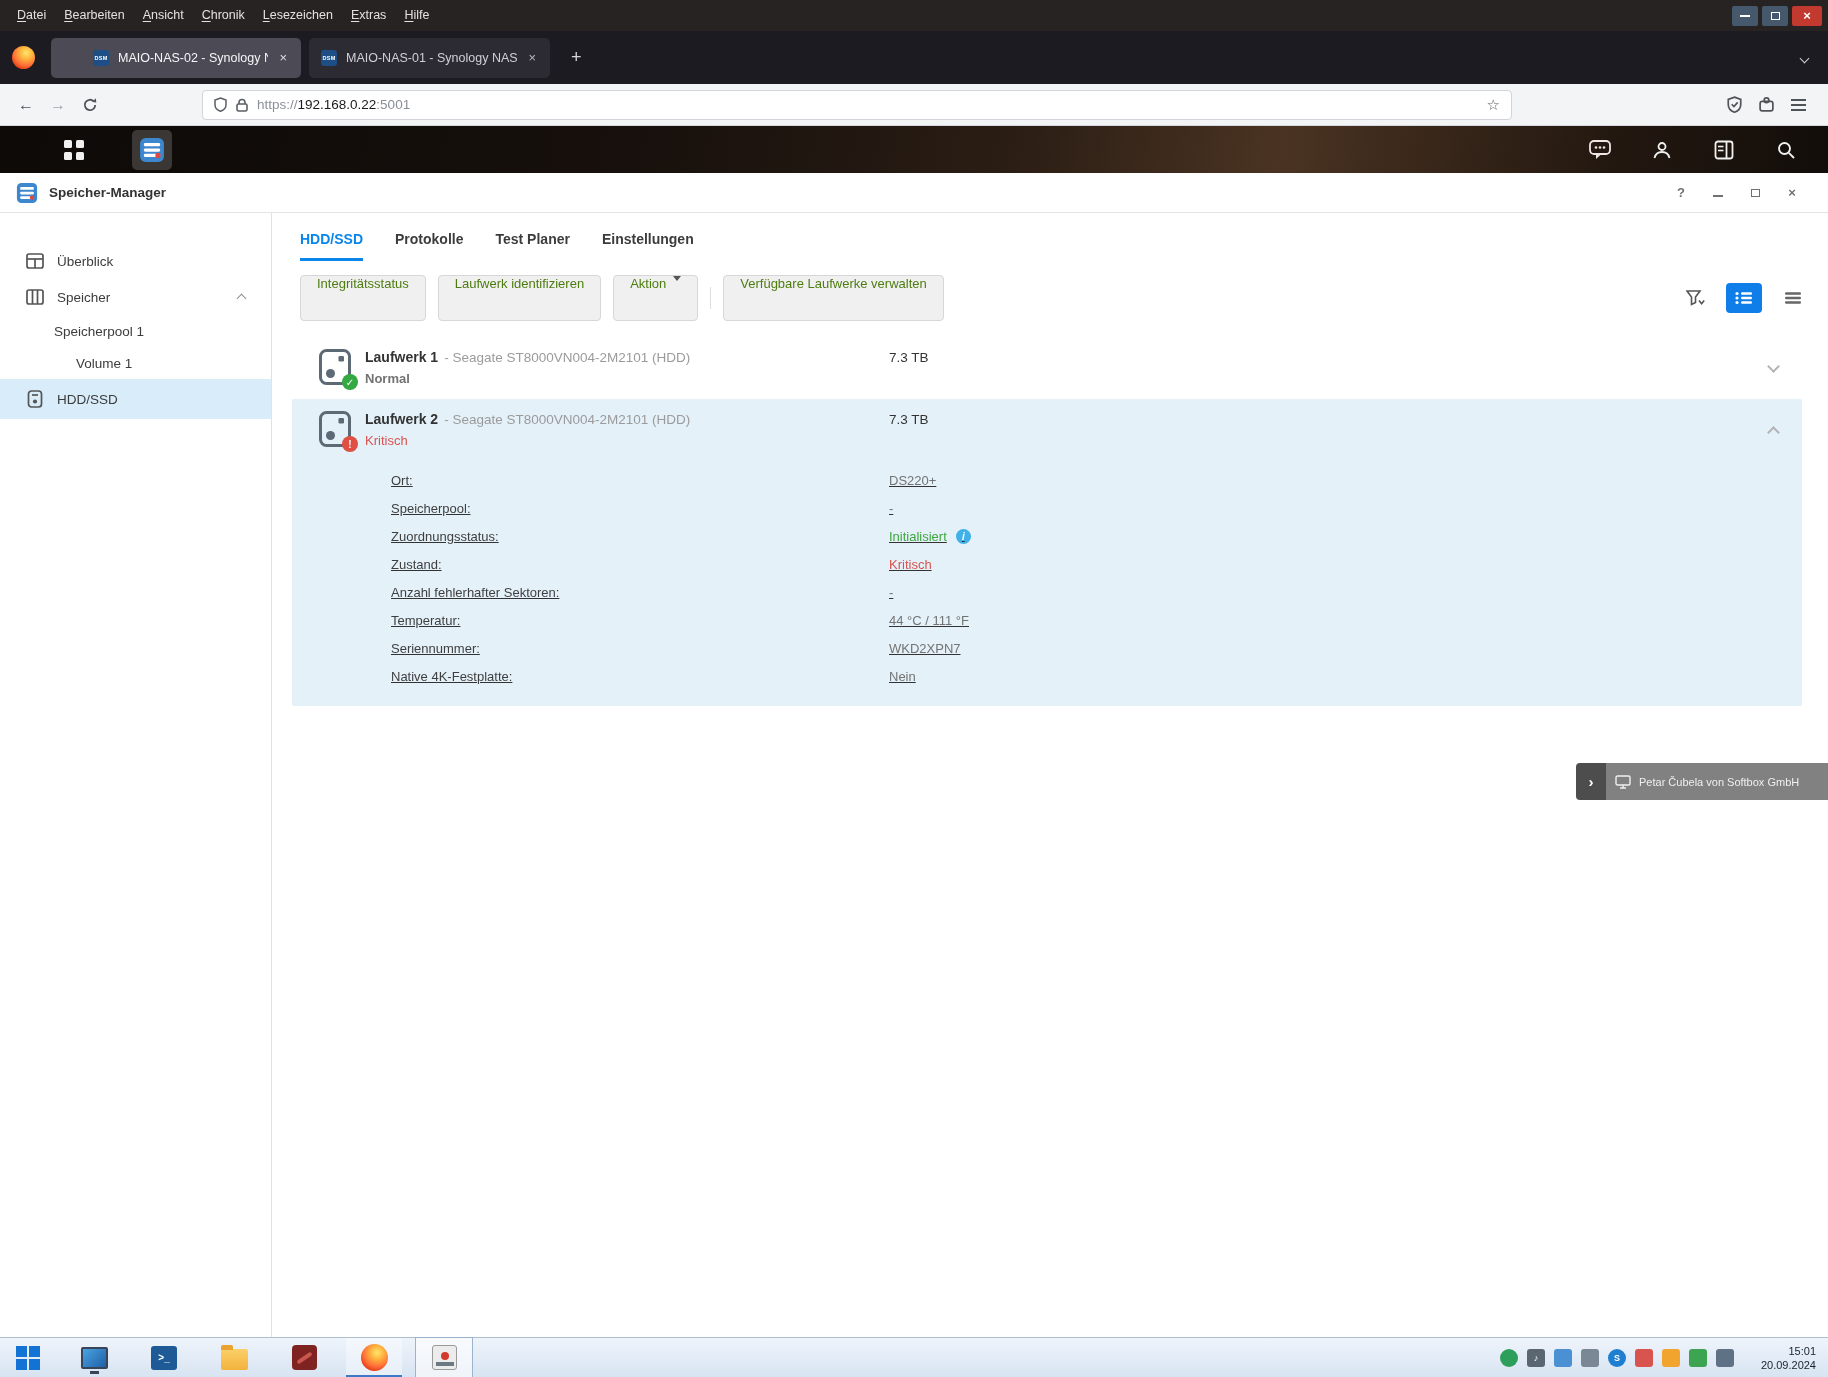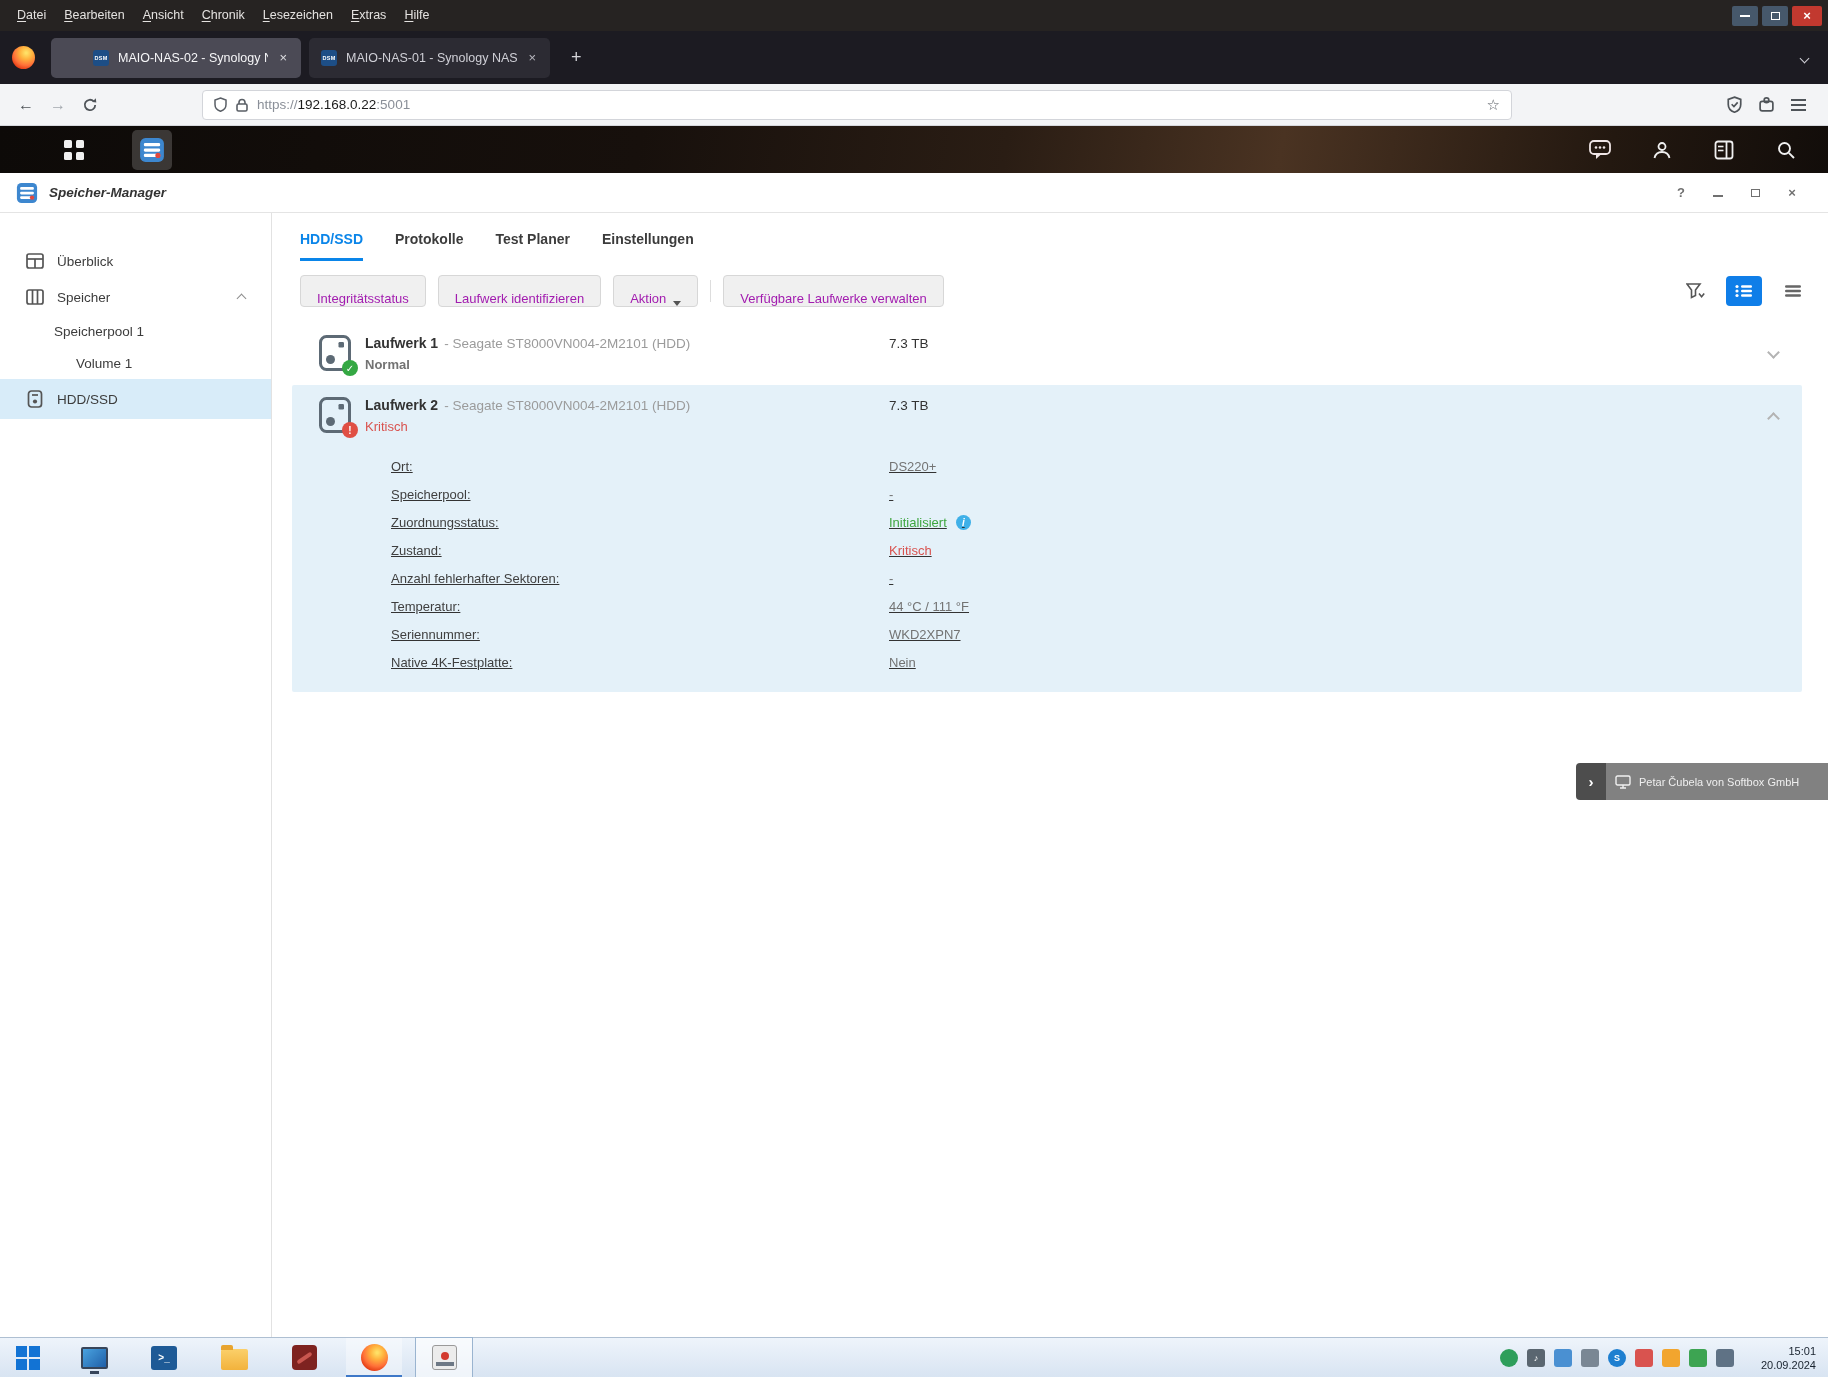--- a/index.html
+++ b/index.html
@@ -64,41 +64,41 @@
   .top-btn { width:36px; height:36px; display:flex; align-items:center; justify-content:center; border-radius:4px; }
   .app-tile { width:40px; height:40px; margin-left:40px; background:rgba(255,255,255,0.18); border-radius:5px;
     display:flex; align-items:center; justify-content:center; }
   .top-right { margin-left:auto; display:flex; align-items:center; gap:26px; }
 
   
   .dsm-window { position:absolute; top:173px; left:0; right:0; bottom:40px; background:#fff;
     display:flex; flex-direction:column; }
   .titlebar { height:40px; flex:none; border-bottom:1px solid #e4e4e4; display:flex; align-items:center;
     gap:11px; padding:0 16px; }
-  .win-title { font-weight:bold; font-size:13.5px; color:#333;font-style:italic; }
+  .win-title { font-weight:bold; font-size:13.5px; color:#333; }
   .titlebar-controls { margin-left:auto; display:flex; align-items:center; gap:21px; color:#707070; padding-right:12px; }
   .tb-ctl { width:16px; text-align:center; font-size:13px; font-weight:bold; }
   .win-body { flex:1; display:flex; overflow:hidden; }
 
   
   .sidebar { width:272px; flex:none; border-right:1px solid #e2e2e2; padding-top:30px; color:#3c3c3c; font-size:13.5px; }
   .side-item { height:36px; display:flex; align-items:center; gap:13px; padding-left:26px; padding-right:20px; }
   .side-item.selected { background:#d8ecf9; height:40px; }
   .side-sub { height:32px; display:flex; align-items:center; padding-left:54px; }
   .side-sub.deep { padding-left:76px; }
   .side-chev { margin-left:auto; margin-right:6px; }
 
   
   .content { flex:1; position:relative; padding-top:18px; overflow:hidden; }
   .tabs-row { display:flex; gap:32px; padding-left:28px; font-weight:bold; font-size:14px; color:#3c3c3c; }
   .ctab { padding-bottom:11px; border-bottom:3px solid transparent; }
   .ctab.active { color:#0a85e9; border-bottom-color:#0a85e9; }
   .toolbar-row { display:flex; align-items:center; gap:12px; margin-top:14px; padding-left:28px; padding-right:18px; }
-  .btn { height:32px; padding:0 16px; background:#f0f0f0; border:1px solid #d7d7d7; border-radius:4px;
-    display:flex; align-items:flex-end; gap:7px; font-size:13px; color:#a21caf; white-space:nowrap; }
+  .btn { height:46px; padding:0 16px; background:#f0f0f0; border:1px solid #d7d7d7; border-radius:4px;
+    display:flex; align-items:flex-start; gap:7px; font-size:13px; color:#4d7c0f; white-space:nowrap; }
   .caret { width:0; height:0; border-left:4px solid transparent; border-right:4px solid transparent;
     border-top:5px solid #555; }
   .vsep { width:1px; height:22px; background:#ddd; }
   .toolbar-right { margin-left:auto; display:flex; align-items:center; gap:14px; }
   .icon-btn { width:34px; height:30px; display:flex; align-items:center; justify-content:center; border-radius:4px; }
   .icon-btn.blue { background:#0f7ee8; width:36px; }
 
   
   .drive-list { margin:16px 26px 0 20px; }
   .drive-row { position:relative; padding:11px 0 11px 26px; min-height:62px; }

